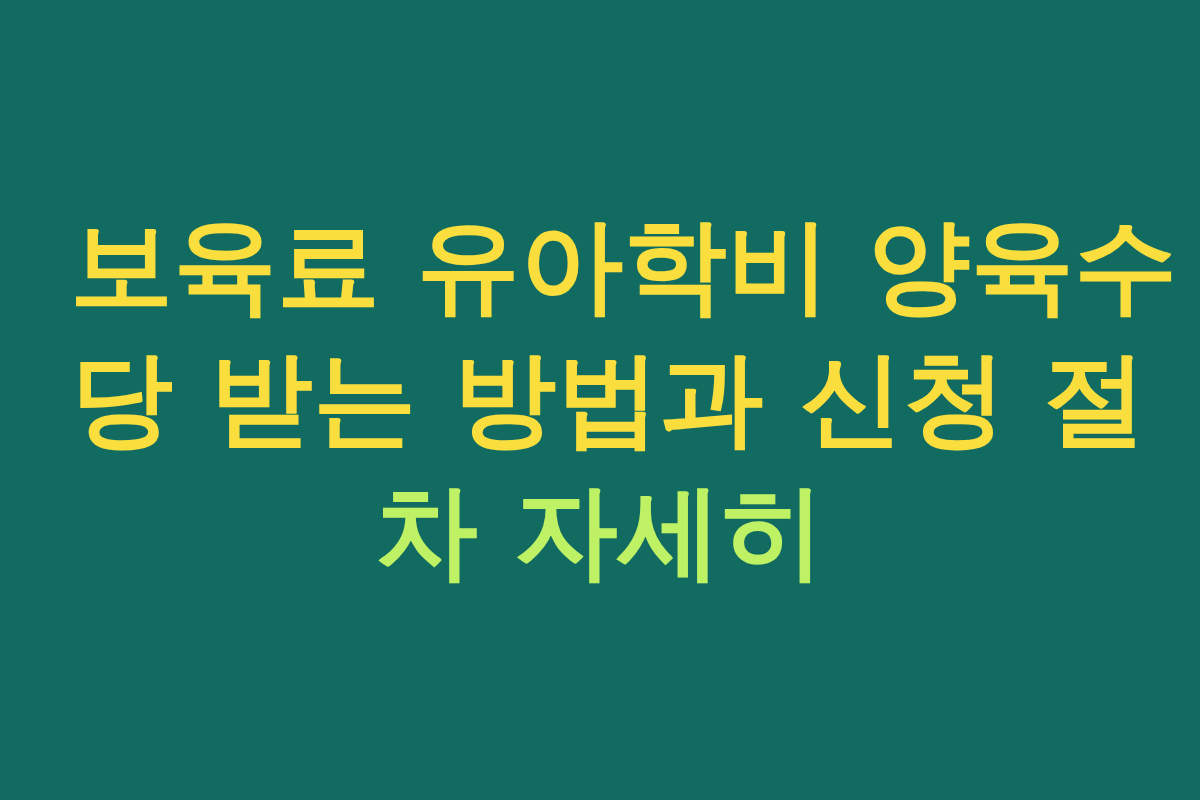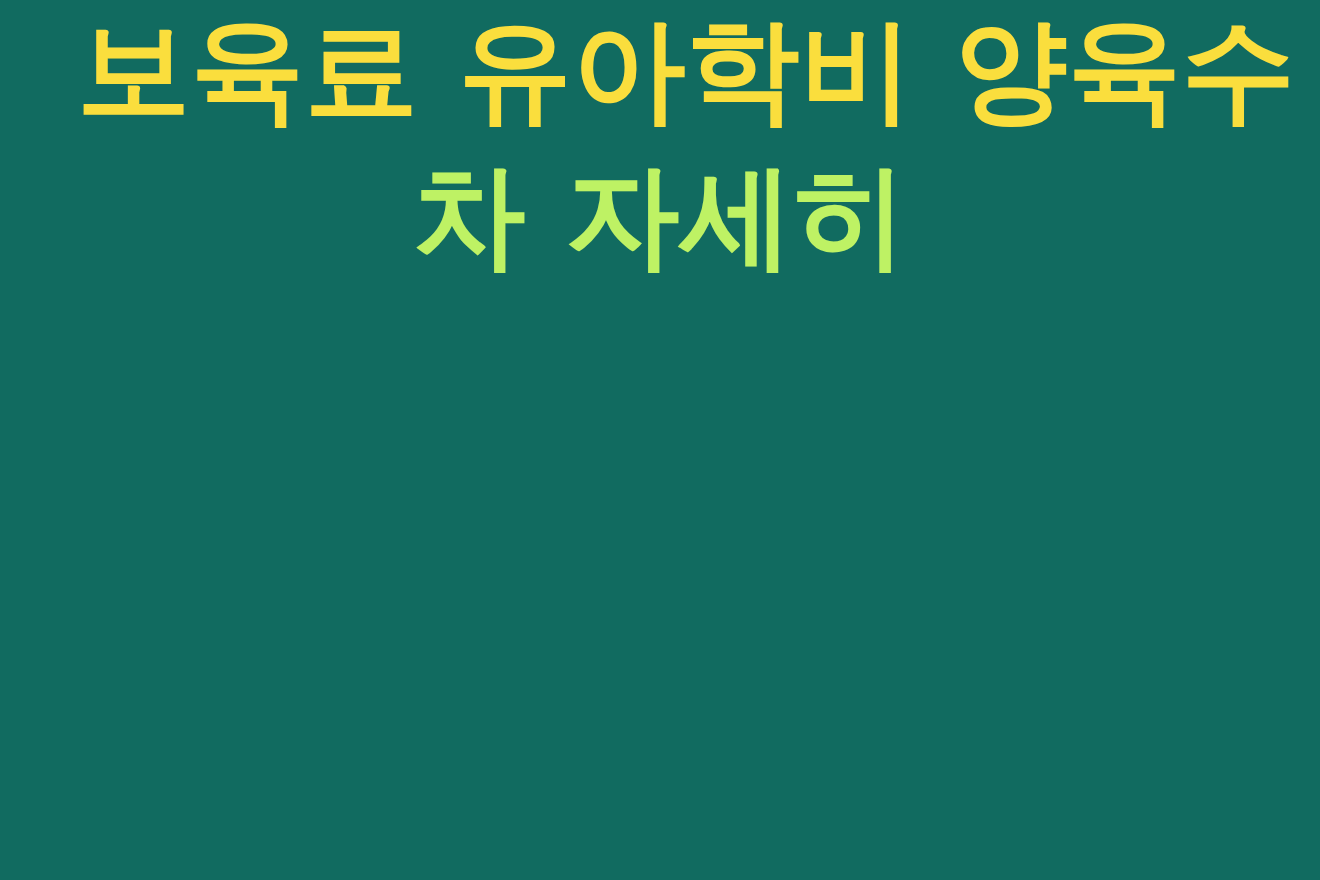--- a/index.html
+++ b/index.html
@@ -17,21 +17,21 @@
   }
 
   
   .card {
     position: relative;
     box-sizing: border-box;
     width: 1200px;
     height: 800px;
     background-color: #116B60;
     display: flex;
-    align-items: flex-start;
+    align-items: center;
     justify-content: center;
     overflow: hidden;
     -webkit-font-smoothing: antialiased;
   }
 
   .title-block {
     width: 1060px;
     margin: 0;
     padding: 0;
     text-align: center;
@@ -57,18 +57,19 @@
 </style>
 </head>
 <body>
 
 <div class="card" style="background-color: rgb(17, 107, 96);">
 
   <div class="title-block">
 
     <span class="title-line" style="color: rgb(250, 222, 61);">보육료 유아학비 양육수</span>
 
+    <span class="title-line" style="color: rgb(250, 222, 61);">당 받는 방법과 신청 절</span>
 
     <span class="title-line" style="color: #bef264;">차 자세히</span>
 
   </div>
 
 </div>
 
 </body></html>

